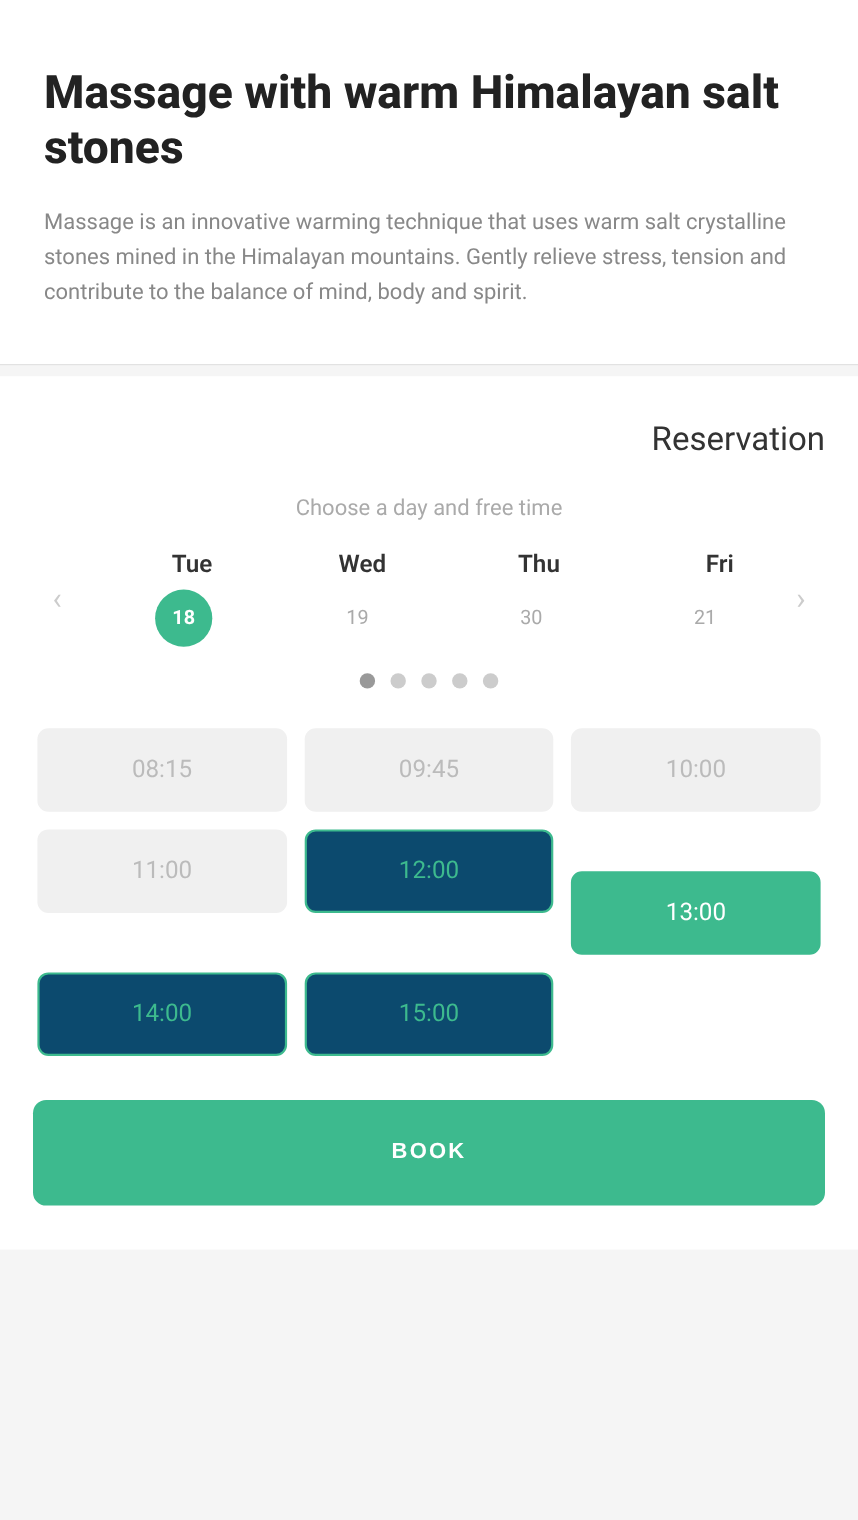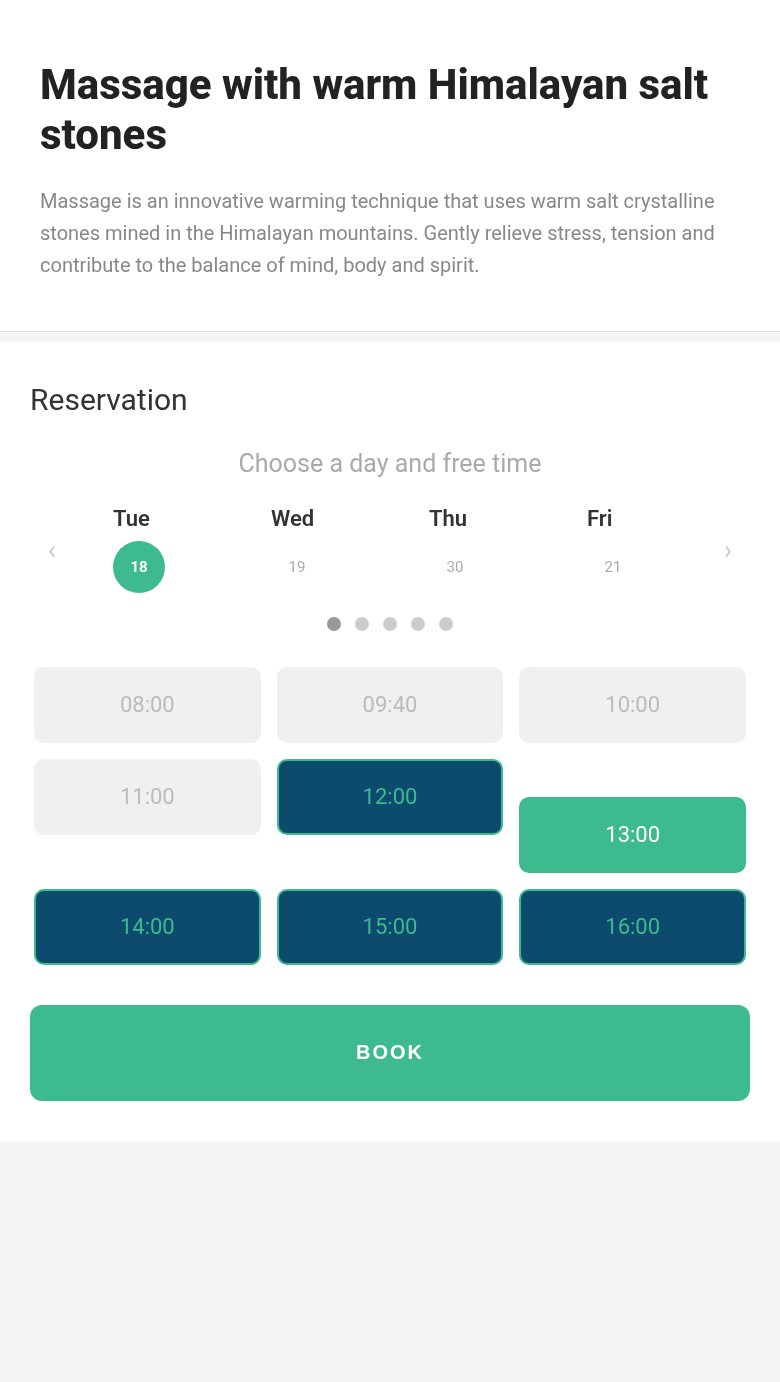--- a/index.html
+++ b/index.html
@@ -44,30 +44,30 @@
       margin: 0;
     }
 
     .reservation-section {
       background: #fff;
       padding: 40px 30px 40px 30px;
       margin-top: 10px;
     }
 
     .reservation-title {
-      text-align: left;
+      text-align: right;
       font-size: 30px;
       font-weight: 400;
       color: #333;
       margin-bottom: 30px;
     }
 
     .choose-label {
       text-align: center;
-      font-size: 25px;
+      font-size: 20px;
       color: #aaa;
       margin-bottom: 28px;
       margin-top: 32px;
     }
 
     .calendar-nav {
       display: flex;
       align-items: center;
       justify-content: space-between;
       padding: 0 0px;
@@ -88,34 +88,34 @@
 
     .days-container {
       display: flex;
       flex: 1;
       justify-content: space-around;
     }
 
     .day-item {
       display: flex;
       flex-direction: column;
-      align-items: flex-start;
+      align-items: flex-end;
       gap: 10px;
       cursor: pointer;
       min-width: 80px;
     }
 
     .day-name {
       font-size: 22px;
       font-weight: 600;
       color: #333;
     }
 
     .day-number {
-      font-size: 15px;
+      font-size: 18px;
       color: #aaa;
       width: 52px;
       height: 52px;
       display: flex;
       align-items: center;
       justify-content: center;
       border-radius: 50%;
     }
 
     .day-number.active {
@@ -242,26 +242,25 @@
   <div class="dot active"></div>
       <div class="dot"></div>
       <div class="dot"></div>
       <div class="dot"></div>
       <div class="dot"></div>
     </div>
 
   
   <div class="time-grid">
 
-  <div class="time-slot disabled">08:00</div>
-      <div class="time-slot disabled">09:40</div>
+  <div class="time-slot disabled">08:15</div>
+      <div class="time-slot disabled">09:45</div>
       <div class="time-slot disabled">10:00</div>
       <div class="time-slot disabled">11:00</div>
       <div class="time-slot available">12:00</div>
       <div class="time-slot selected">13:00</div>
       <div class="time-slot available">14:00</div>
       <div class="time-slot available">15:00</div>
-      <div class="time-slot available">16:00</div>
     </div>
 
   
   <button class="book-button">BOOK</button>
 </section>
 
 </body></html>

